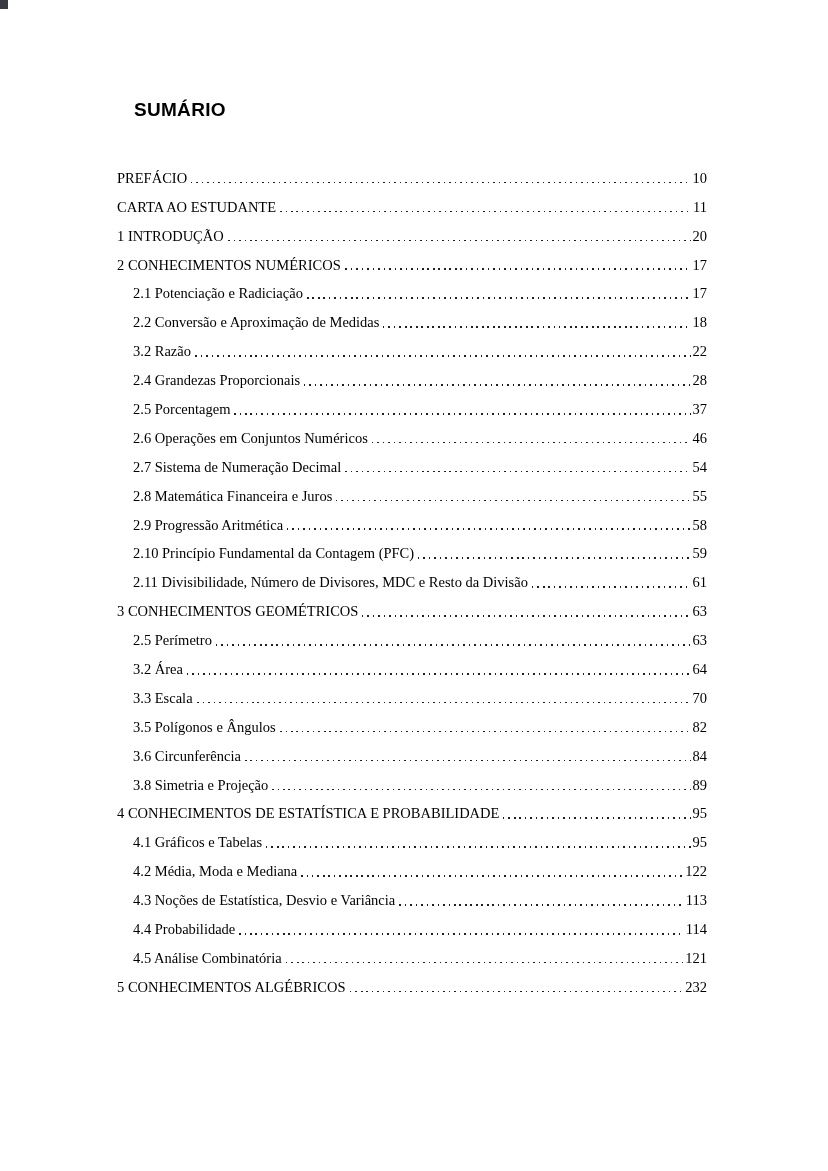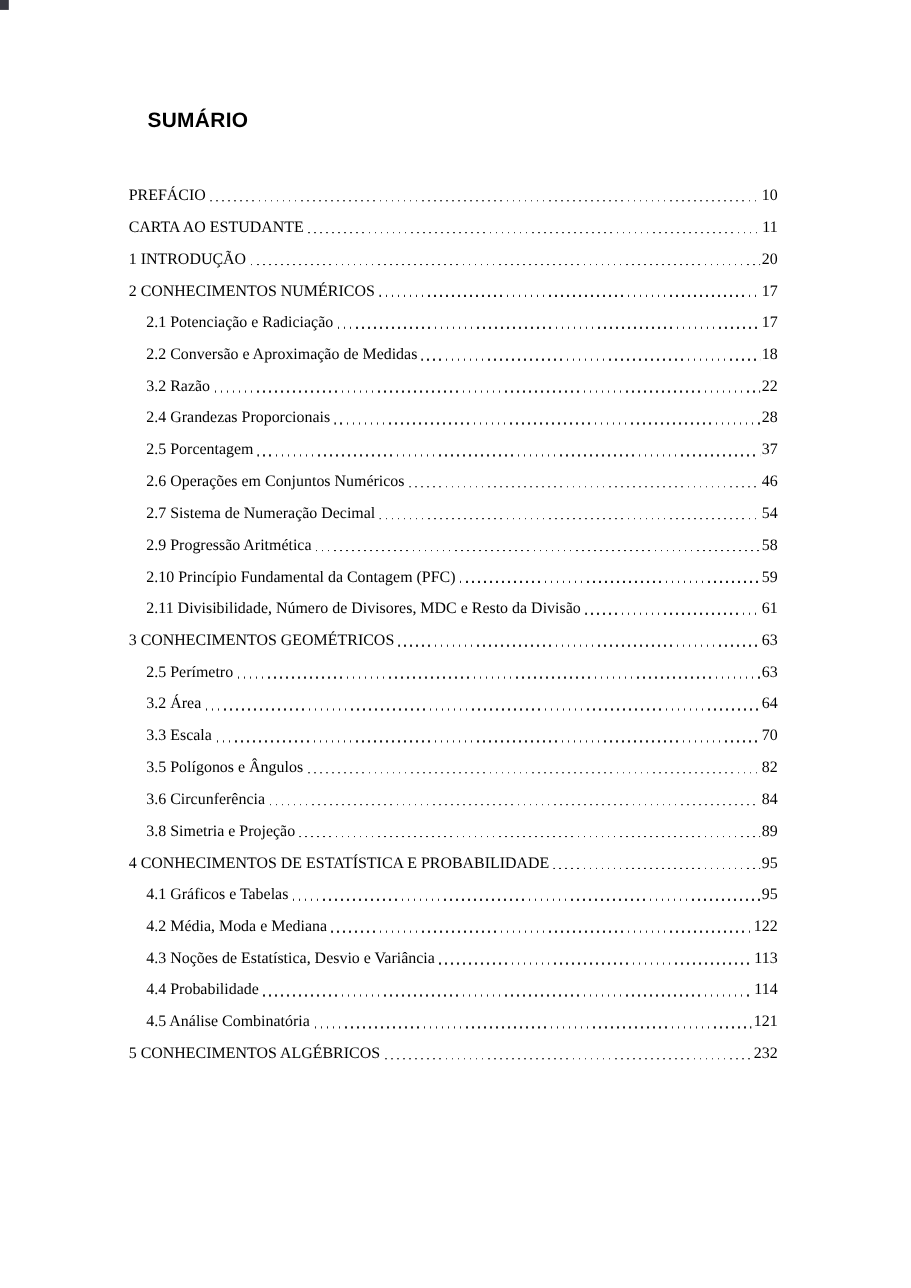--- a/index.html
+++ b/index.html
@@ -124,20 +124,25 @@
     <span class="toc-dots"></span>
     <span class="toc-page">46</span>
   </div>
 
   <div class="toc-row level-1">
     <span class="toc-label">2.7 Sistema de Numeração Decimal</span>
     <span class="toc-dots"></span>
     <span class="toc-page">54</span>
   </div>
 
+  <div class="toc-row level-1">
+    <span class="toc-label">2.8 Matemática Financeira e Juros</span>
+    <span class="toc-dots"></span>
+    <span class="toc-page">55</span>
+  </div>
 
   <div class="toc-row level-1">
     <span class="toc-label">2.9 Progressão Aritmética</span>
     <span class="toc-dots"></span>
     <span class="toc-page">58</span>
   </div>
 
   <div class="toc-row level-1">
     <span class="toc-label">2.10 Princípio Fundamental da Contagem (PFC)</span>
     <span class="toc-dots"></span>

